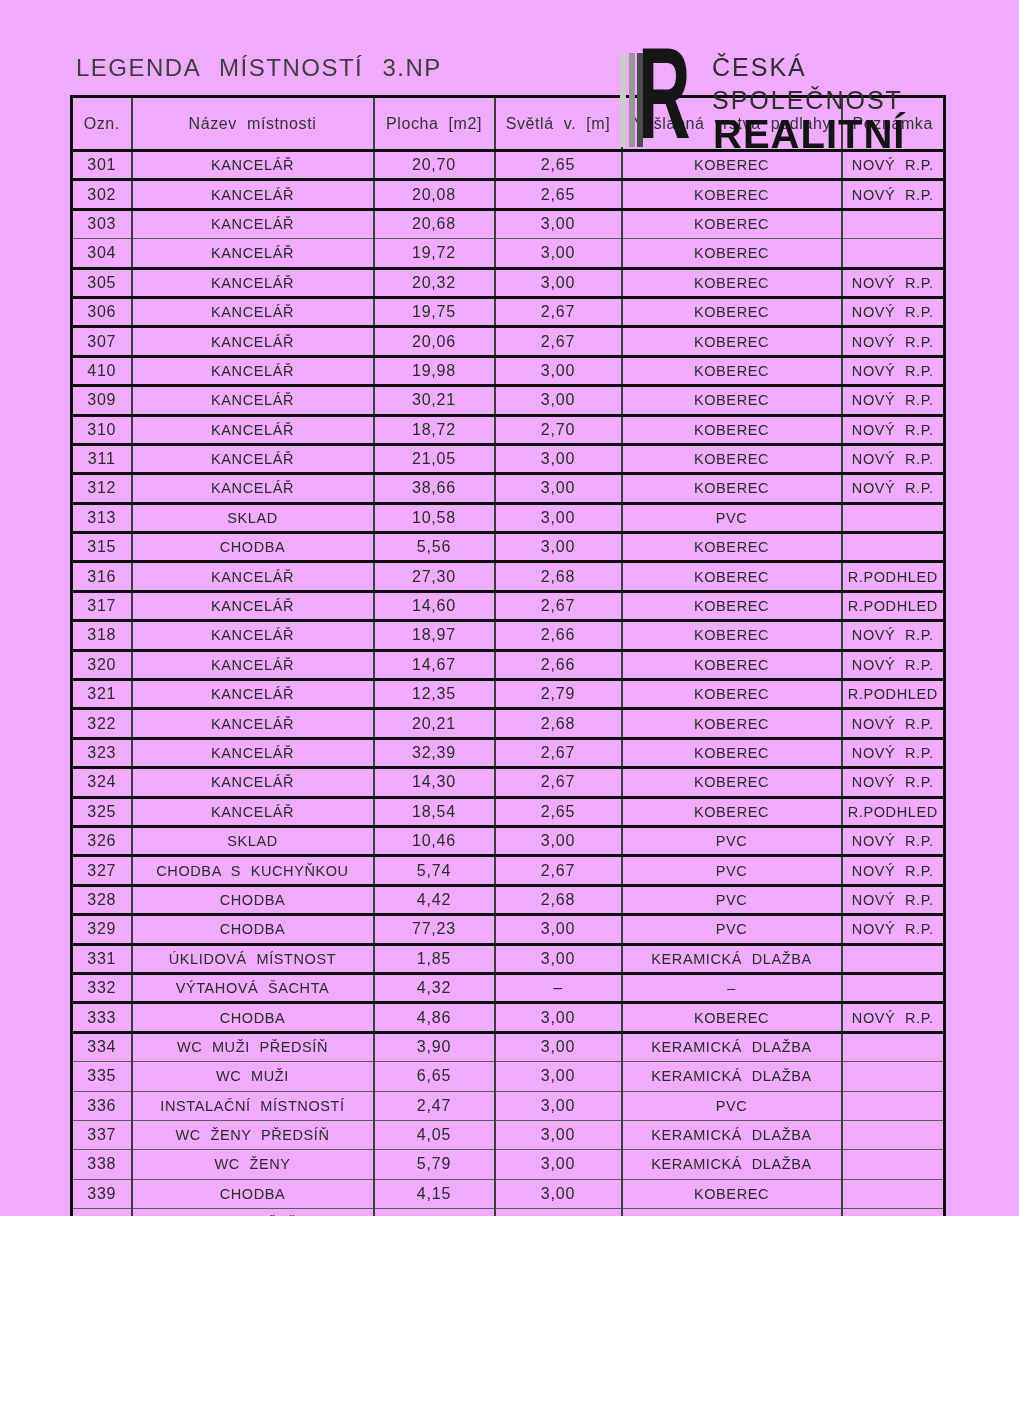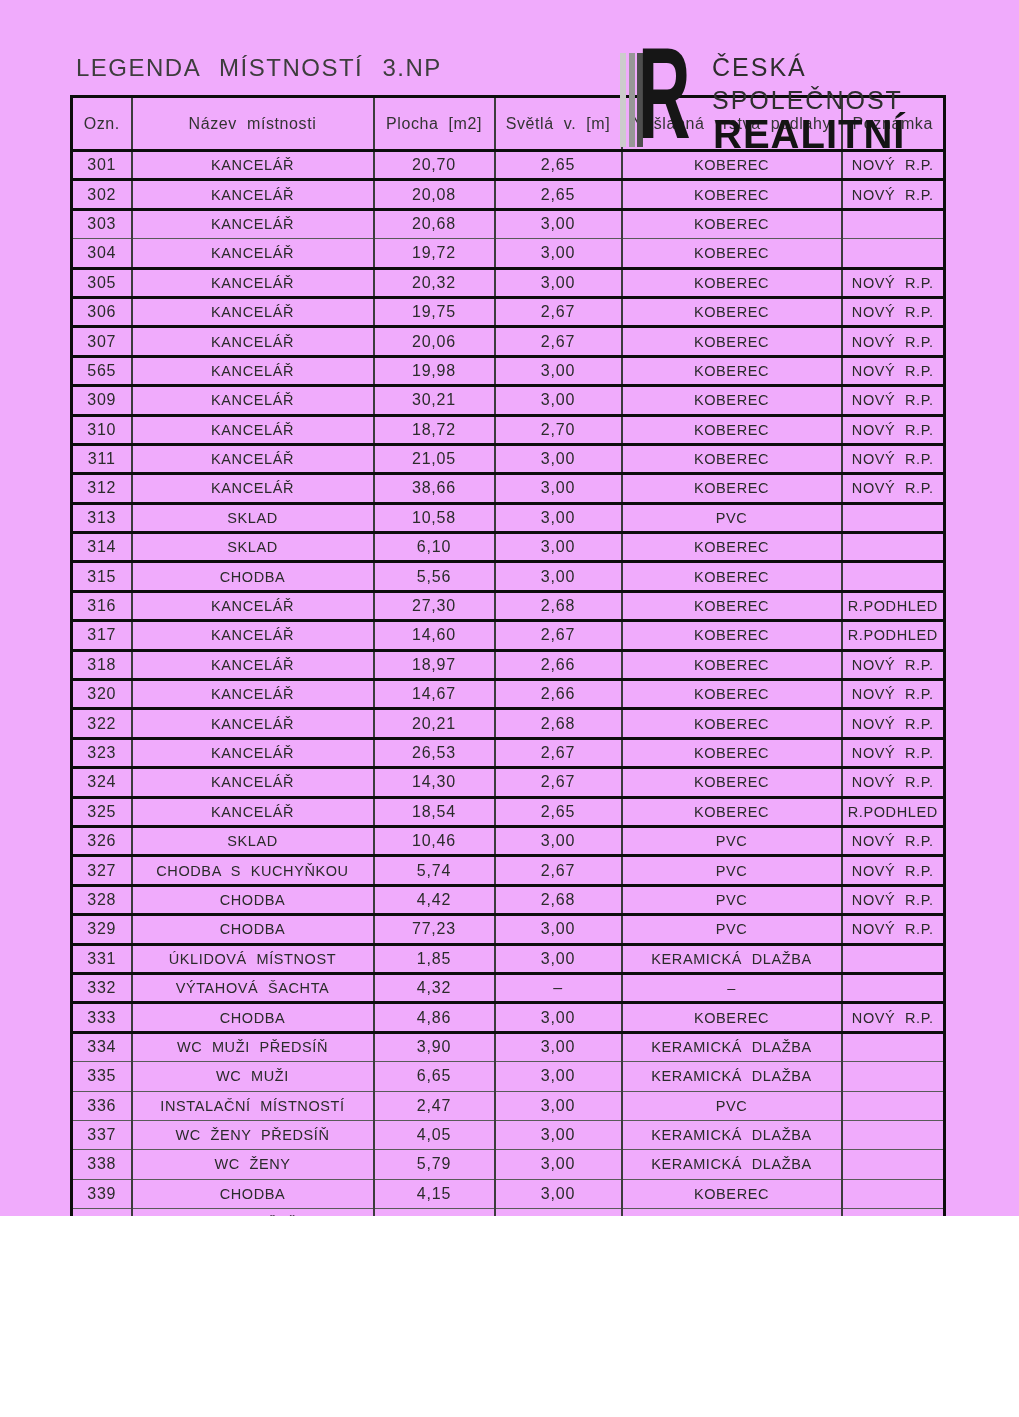--- a/index.html
+++ b/index.html
@@ -188,21 +188,21 @@
     </tr>
         <tr class="hl">
       <td class="num">307</td>
       <td>KANCELÁŘ</td>
       <td class="num">20,06</td>
       <td class="num">2,67</td>
       <td>KOBEREC</td>
       <td>NOVÝ R.P.</td>
     </tr>
         <tr class="hl">
-      <td class="num">565</td>
+      <td class="num">410</td>
       <td>KANCELÁŘ</td>
       <td class="num">19,98</td>
       <td class="num">3,00</td>
       <td>KOBEREC</td>
       <td>NOVÝ R.P.</td>
     </tr>
         <tr class="hl">
       <td class="num">309</td>
       <td>KANCELÁŘ</td>
       <td class="num">30,21</td>
@@ -236,28 +236,20 @@
     </tr>
         <tr class="plain">
       <td class="num">313</td>
       <td>SKLAD</td>
       <td class="num">10,58</td>
       <td class="num">3,00</td>
       <td>PVC</td>
       <td></td>
     </tr>
         <tr class="hl">
-      <td class="num">314</td>
-      <td>SKLAD</td>
-      <td class="num">6,10</td>
-      <td class="num">3,00</td>
-      <td>KOBEREC</td>
-      <td></td>
-    </tr>
-        <tr class="hl">
       <td class="num">315</td>
       <td>CHODBA</td>
       <td class="num">5,56</td>
       <td class="num">3,00</td>
       <td>KOBEREC</td>
       <td></td>
     </tr>
         <tr class="hl">
       <td class="num">316</td>
       <td>KANCELÁŘ</td>
@@ -284,31 +276,39 @@
     </tr>
         <tr class="hl">
       <td class="num">320</td>
       <td>KANCELÁŘ</td>
       <td class="num">14,67</td>
       <td class="num">2,66</td>
       <td>KOBEREC</td>
       <td>NOVÝ R.P.</td>
     </tr>
         <tr class="hl">
+      <td class="num">321</td>
+      <td>KANCELÁŘ</td>
+      <td class="num">12,35</td>
+      <td class="num">2,79</td>
+      <td>KOBEREC</td>
+      <td>R.PODHLED</td>
+    </tr>
+        <tr class="hl">
       <td class="num">322</td>
       <td>KANCELÁŘ</td>
       <td class="num">20,21</td>
       <td class="num">2,68</td>
       <td>KOBEREC</td>
       <td>NOVÝ R.P.</td>
     </tr>
         <tr class="hl">
       <td class="num">323</td>
       <td>KANCELÁŘ</td>
-      <td class="num">26,53</td>
+      <td class="num">32,39</td>
       <td class="num">2,67</td>
       <td>KOBEREC</td>
       <td>NOVÝ R.P.</td>
     </tr>
         <tr class="hl">
       <td class="num">324</td>
       <td>KANCELÁŘ</td>
       <td class="num">14,30</td>
       <td class="num">2,67</td>
       <td>KOBEREC</td>

